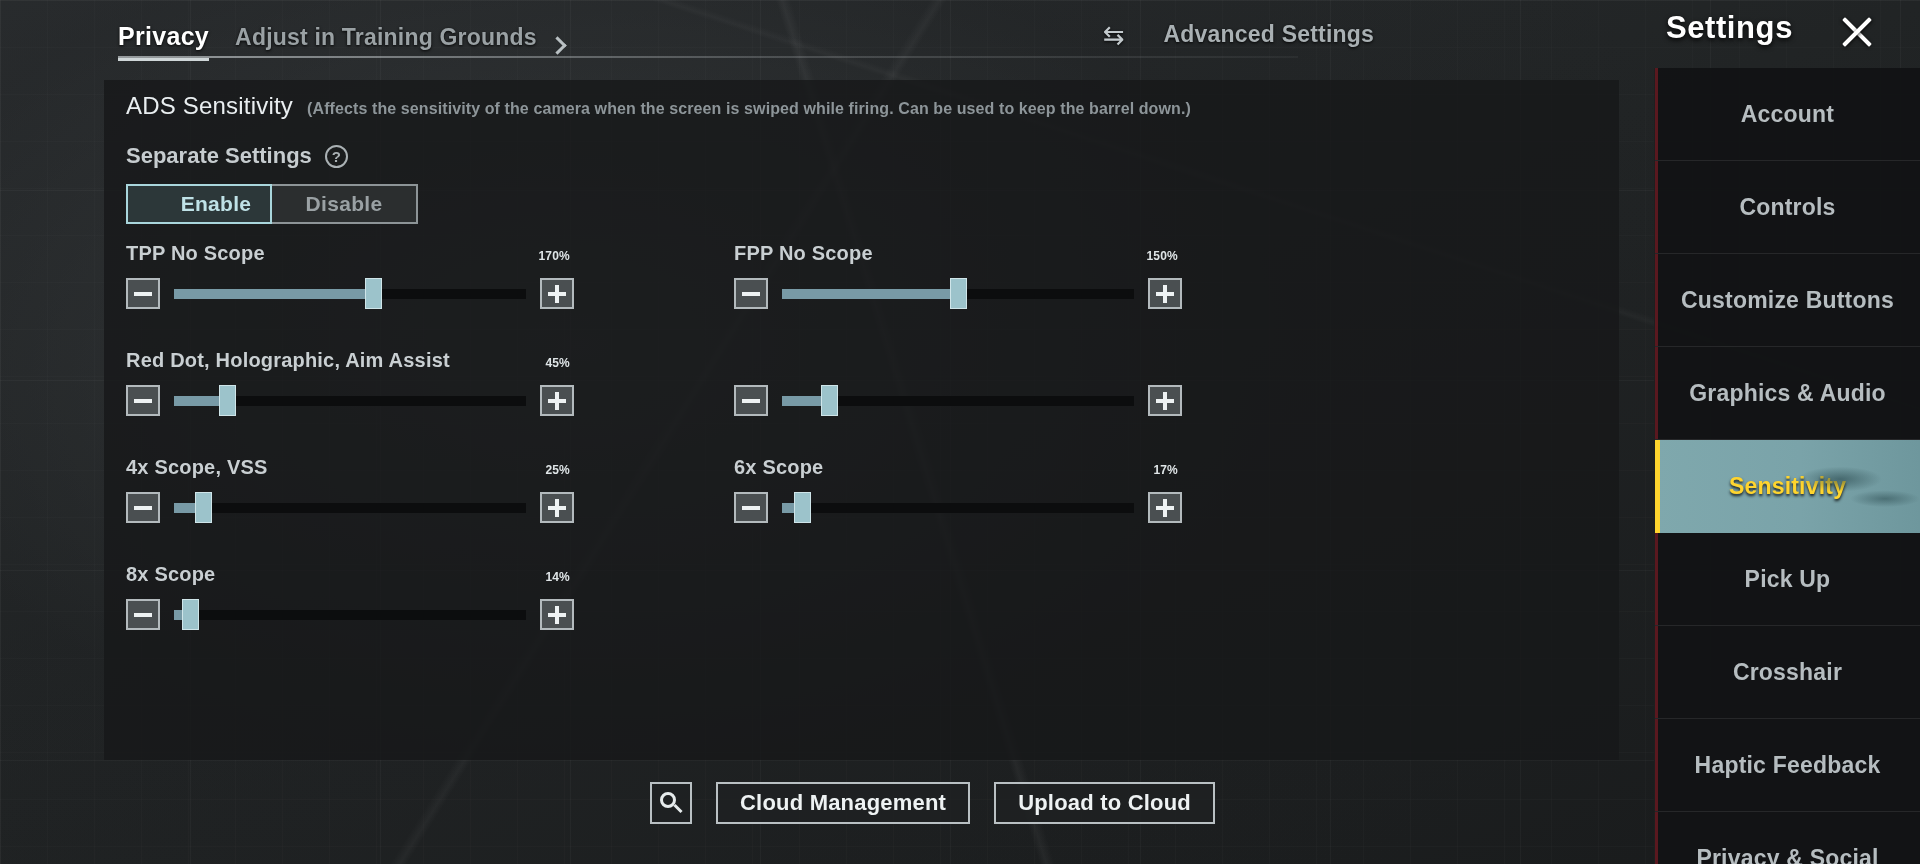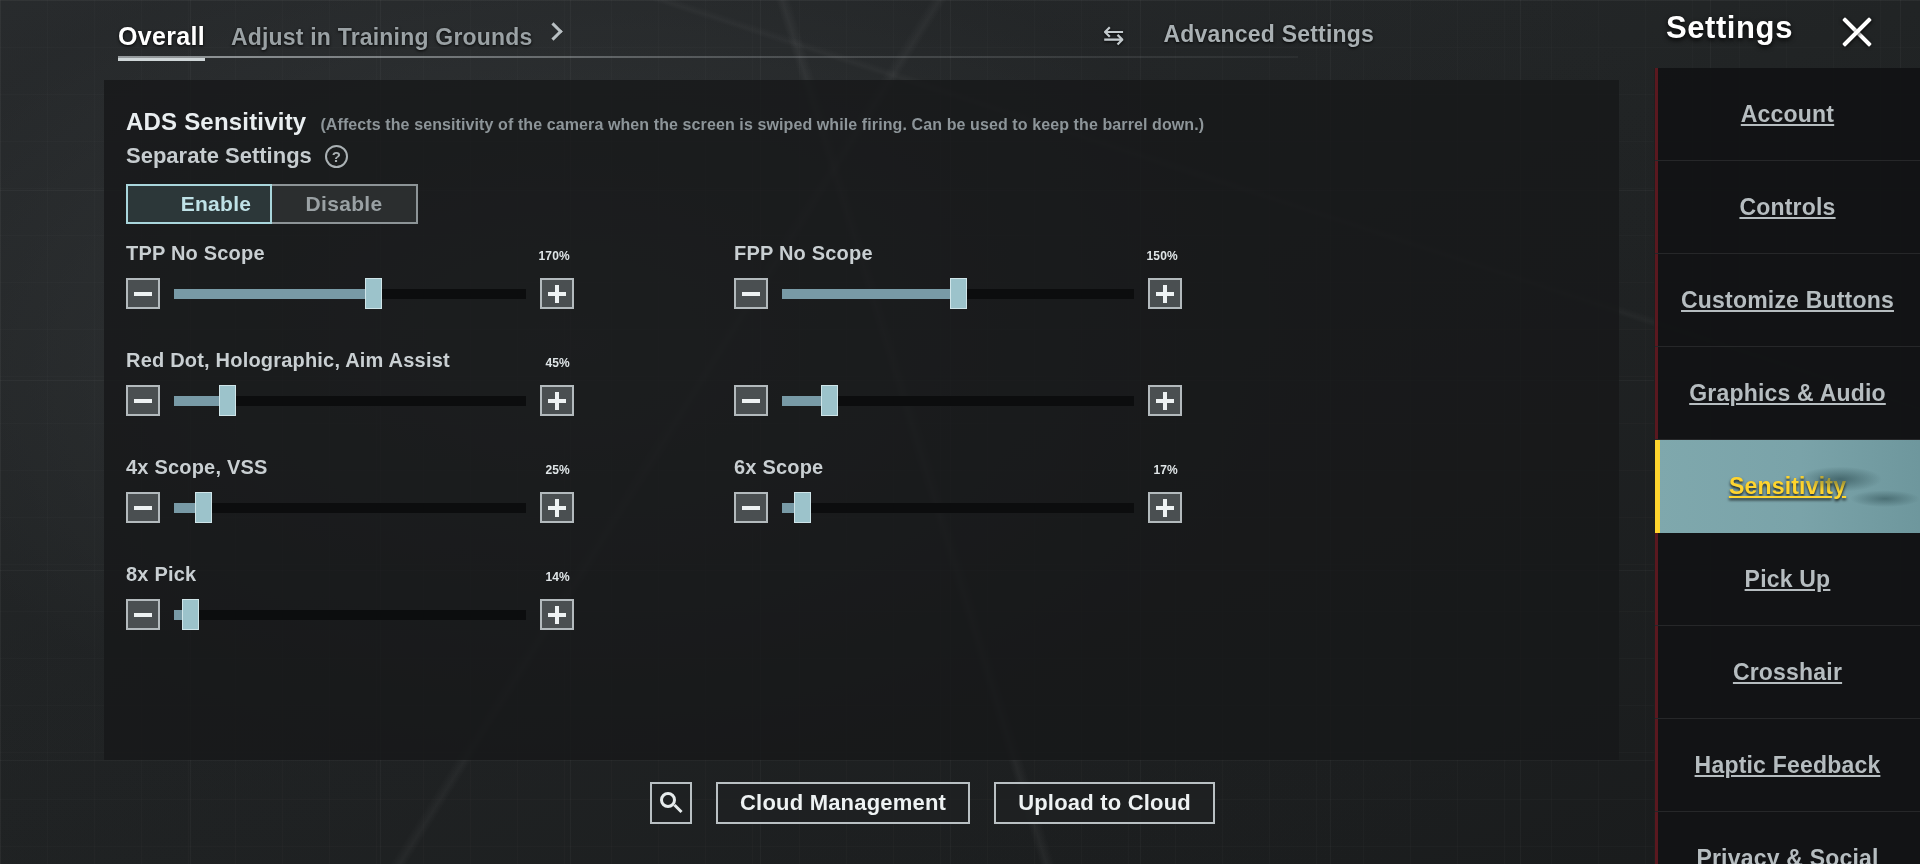--- a/index.html
+++ b/index.html
@@ -68,21 +68,21 @@
     font-weight: bold;
     color: #ffffff;
     letter-spacing: 0.3px;
     padding-bottom: 7px;
     border-bottom: 3px solid #cfd6d8;
     text-shadow: 0 1px 3px rgba(0,0,0,0.9);
     cursor: pointer;
   }
   .tab-training {
     display: flex;
-    align-items: flex-start;
+    align-items: flex-end;
     gap: 14px;
     font-size: 23px;
     font-weight: bold;
     color: #9aa1a4;
     letter-spacing: 0.2px;
     text-shadow: 0 1px 3px rgba(0,0,0,0.9);
     cursor: pointer;
     padding-bottom: 23px;
   }
   .chev-right {
@@ -169,24 +169,23 @@
   .section-head {
     position: absolute;
     left: 22px;
     top: 12px;
     display: flex;
     align-items: baseline;
     gap: 14px;
   }
   .section-title {
     font-size: 24px;
-    font-weight: bold;
+    font-weight: normal;
     color: #e9eef0;
     letter-spacing: 0.2px;
-    margin-top: 16px;
   }
   .section-desc {
     font-size: 16px;
     font-weight: bold;
     color: #8d9599;
     letter-spacing: 0.1px;
   }
 
   .sep-row {
     position: absolute;
@@ -418,21 +417,20 @@
     align-items: center;
     justify-content: center;
     font-size: 23px;
     font-weight: bold;
     color: #b6bdc0;
     letter-spacing: 0.2px;
     border-bottom: 1px solid rgba(255,255,255,0.085);
     background: rgba(20,22,23,0.55);
     cursor: pointer;
     white-space: nowrap;
-    text-decoration: underline;
   }
   .side-item::before {
     content: "";
     position: absolute;
     left: 0; top: 0;
     width: 3px; height: 100%;
     background: rgba(150,30,40,0.55);
   }
   .side-item.active {
     color: #ffd52e;
@@ -455,21 +453,21 @@
     pointer-events: none;
   }
 </style>
 </head>
 <body>
 
 <div id="app">
 
   <div class="topbar">
     <div class="tabs">
-      <div class="tab-overall">Overall</div>
+      <div class="tab-overall">Privacy</div>
       <div class="tab-training">
         <span>Adjust in Training Grounds</span>
         <span class="chev-right"></span>
       </div>
     </div>
     <div class="topbar-underline"></div>
 
     <div class="adv-settings">
       <span class="adv-icon">⇆</span>
       <span class="adv-label">Advanced Settings</span>
@@ -612,21 +610,21 @@
               <div class="track-handle" style="left:20px"></div>
             </div>
             <div class="step-btn plus">
               <span class="bar-h"></span>
               <span class="bar-v"></span>
             </div>
           </div>
         </div>
         <div class="srow">
           <div class="srow-head">
-            <span class="srow-label">8x Pick</span>
+            <span class="srow-label">8x Scope</span>
             <span class="srow-value">14%</span>
           </div>
           <div class="srow-ctrl">
             <div class="step-btn minus">
               <span class="bar-h"></span>
             </div>
             <div class="track-wrap">
               <div class="track-bg"></div>
               <div class="track-fill" style="width:16px"></div>
               <div class="track-handle" style="left:16px"></div>

